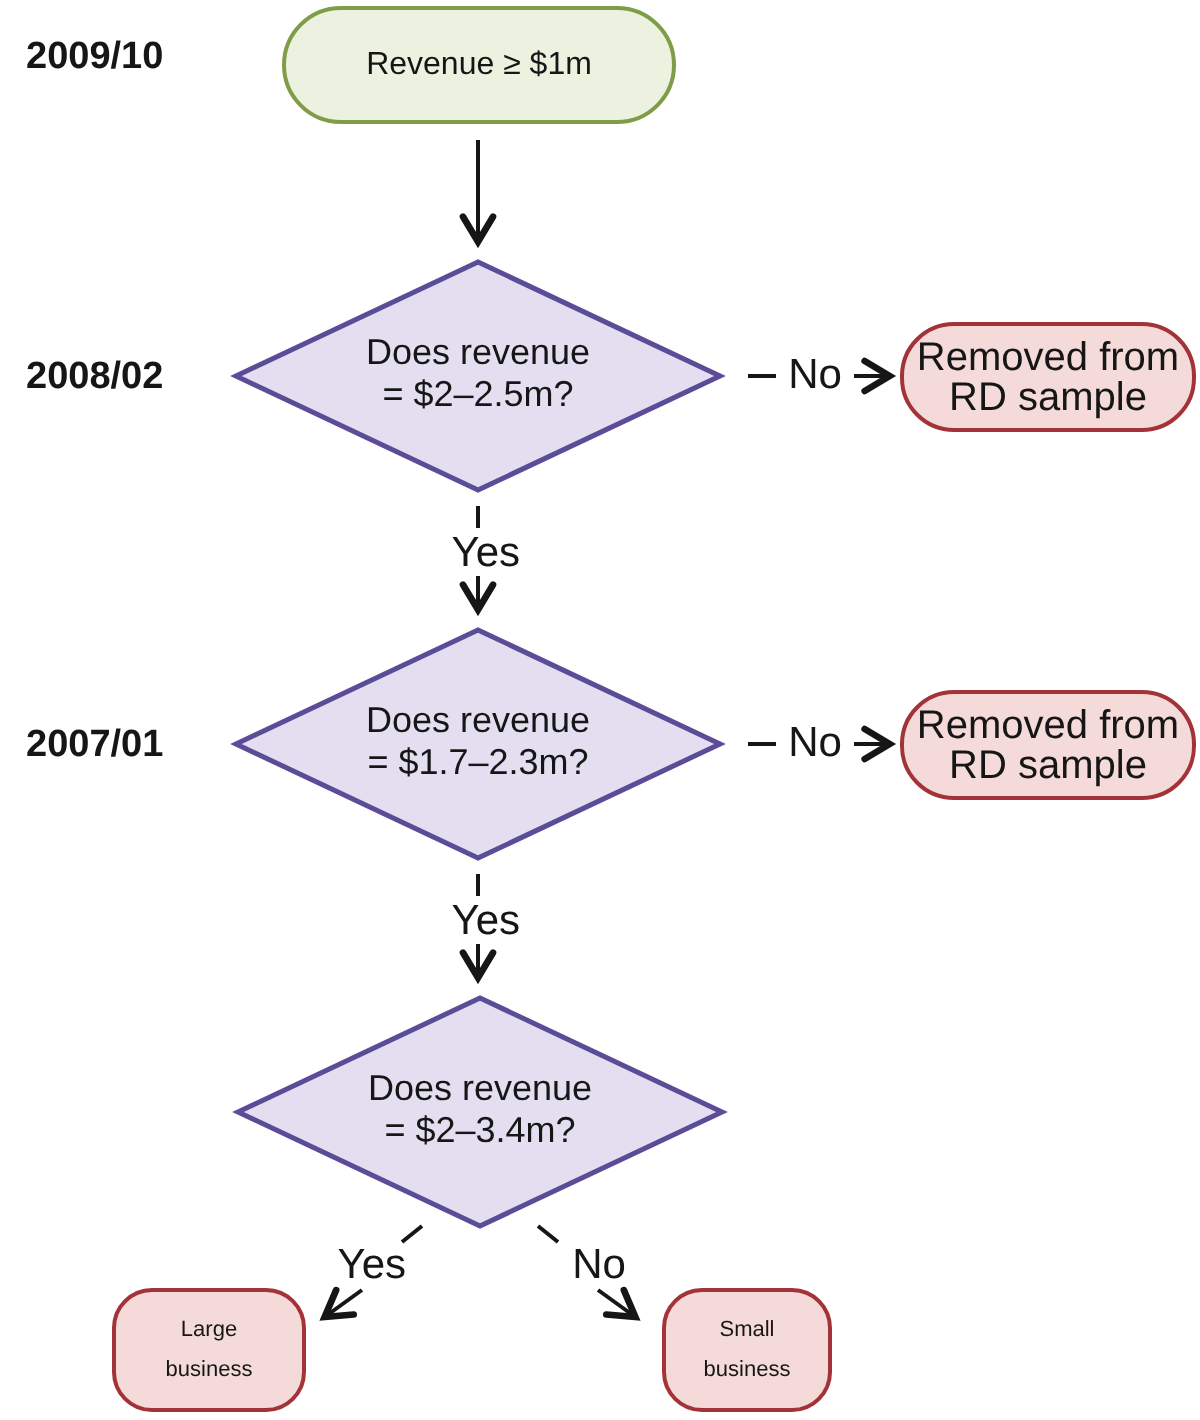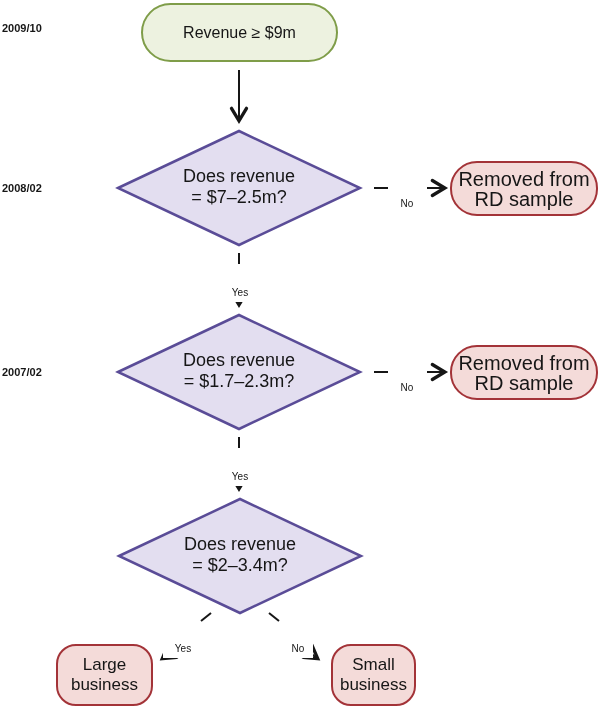--- a/index.html
+++ b/index.html
@@ -44,43 +44,42 @@
     background: var(--start-fill, #edf2e0);
     border: 2.5px solid var(--start-border, #7f9d49);
     border-radius: 30px;
     font-size: 16px;
   }
   .node.terminal {
     background: var(--terminal-fill, #f4dbd9);
     border: 2.5px solid var(--terminal-border, #a33338);
   }
   .node.removed { border-radius: 27px; }
-  .node.business { border-radius: 20px; font-size: 17px; }
+  .node.business { border-radius: 20px; font-size: 11px; }
   .dtext {
     position: absolute;
     width: 200px;
     text-align: center;
     font-size: 18px;
     line-height: 21px;
   }
   .dtext span { display: block; }
   .year-label {
     position: absolute;
-    left: 2px;
-    font-size: 11px;
+    left: 13px;
+    font-size: 19px;
     font-weight: bold;
     line-height: 19px;
   }
   .edge-label {
     position: absolute;
-    font-size: 10px;
+    font-size: 21px;
     line-height: 18px;
-    text-align: center;
+    text-align: right;
     background: #ffffff;
-    margin-top: 16px;
   }
 </style>
 </head>
 <body>
 
 <div class="canvas">
 
   <svg class="layer-svg" viewBox="0 0 600 710">
     <defs>
       <marker id="ah" viewBox="0 0 12 12" refX="9" refY="6" markerWidth="10" markerHeight="10" orient="auto">
@@ -108,29 +107,29 @@
     <line class="connector" x1="269" y1="613" x2="279" y2="621"></line>
     <path class="connector" d="M299,645 L317,658" marker-end="url(#ah)"></path>
 
     <polygon class="decision" points="118,188 239,131 360,188 239,245"></polygon>
     <polygon class="decision" points="118,372 239,315 360,372 239,429"></polygon>
     <polygon class="decision" points="119,556 240,499 361,556 240,613"></polygon>
   </svg>
 
   <div class="year-label" style="top:19px;">2009/10</div>
   <div class="year-label" style="top:179px;">2008/02</div>
-  <div class="year-label" style="top:363px;">2007/02</div>
+  <div class="year-label" style="top:363px;">2007/01</div>
 
   <div class="node start" style="left:141px;top:3px;width:197px;height:59px;">
-    <span>Revenue ≥ $9m</span>
+    <span>Revenue ≥ $1m</span>
   </div>
 
   <div class="dtext" style="left:139px;top:166px;">
     <span>Does revenue</span>
-    <span>= $7–2.5m?</span>
+    <span>= $2–2.5m?</span>
   </div>
   <div class="dtext" style="left:139px;top:350px;">
     <span>Does revenue</span>
     <span>= $1.7–2.3m?</span>
   </div>
   <div class="dtext" style="left:140px;top:534px;">
     <span>Does revenue</span>
     <span>= $2–3.4m?</span>
   </div>
 

